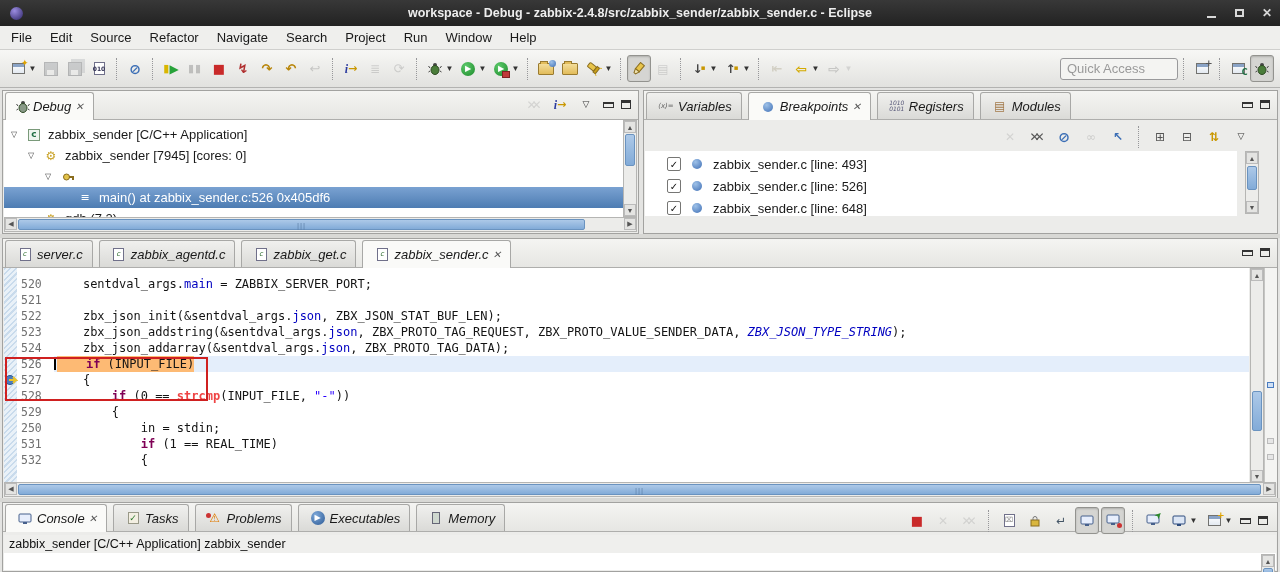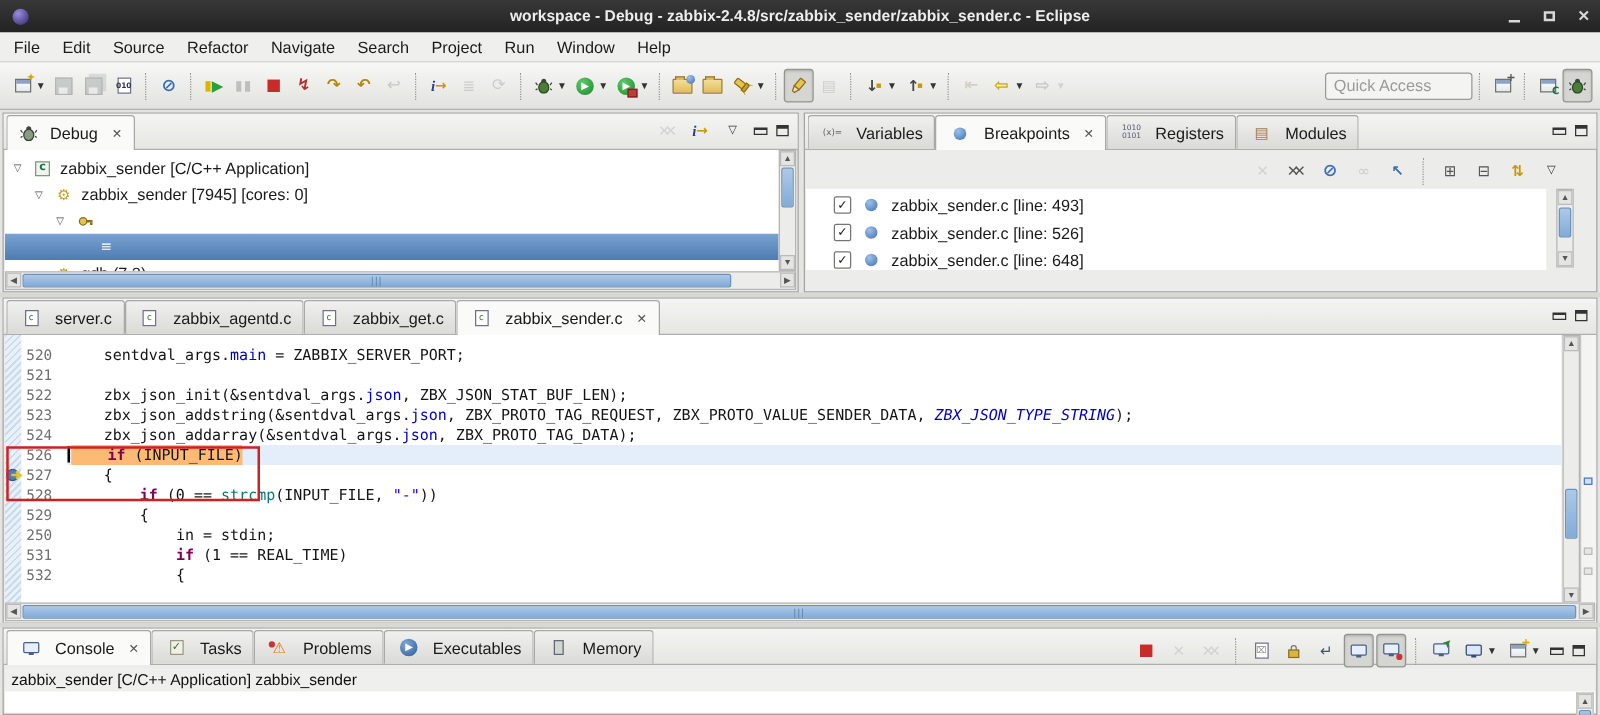--- a/index.html
+++ b/index.html
@@ -48,23 +48,23 @@
     display:inline-flex;align-items:center;justify-content:center;}
   .folder{width:14px;height:10px;background:linear-gradient(#f3dd9a,#e2bc5a);
     border:1px solid #9a7b2f;border-radius:1px;position:relative;display:inline-block;}
   .folder i{position:absolute;top:-3px;left:1px;width:6px;height:2px;background:#e2bc5a;border:1px solid #9a7b2f;border-bottom:none;}
   .cb{width:12px;height:12px;background:#fff;border:1px solid #767674;border-radius:2px;
     display:inline-flex;align-items:center;justify-content:center;font-size:10px;color:#111;}
   
   .panel{position:absolute;background:#ececea;border:1px solid #a2a2a0;box-sizing:border-box;}
   .view-tabs{height:28px;display:flex;align-items:flex-end;background:linear-gradient(#f4f4f2,#e6e6e3);
     border-bottom:1px solid #aeaeac;padding-left:2px;position:relative;}
-  .vtab{display:inline-flex;align-items:center;gap:9px;height:26px;padding:0 9px;
+  .vtab{display:inline-flex;align-items:center;gap:2px;height:26px;padding:0 9px;
     border:1px solid #a8a8a6;border-bottom:none;border-radius:3px 3px 0 0;
-    background:linear-gradient(#f0f0ee,#dadad7);margin-right:0;white-space:nowrap;}
+    background:linear-gradient(#f0f0ee,#dadad7);margin-right:6px;white-space:nowrap;font-style:italic;}
   .vtab.active{background:#fafaf8;height:27px;margin-bottom:-1px;z-index:2;}
   .vtab .x{font-size:10px;color:#555;margin-left:2px;}
   .view-toolbar{position:absolute;right:4px;top:0;height:27px;display:flex;align-items:center;gap:2px;}
   .minmax{width:16px;height:16px;display:inline-flex;align-items:center;justify-content:center;}
   .mm-min{width:9px;height:3px;border:1px solid #333;border-top-width:2px;display:inline-block;}
   .mm-max{width:10px;height:9px;border:1px solid #333;border-top:3px solid #333;display:inline-block;box-sizing:border-box;}
   
   #debug-body{position:absolute;left:1px;right:15px;top:29px;height:97px;background:#fff;overflow:hidden;}
   .trow{display:flex;align-items:center;height:21px;white-space:nowrap;gap:4px;}
   .trow.sel{background:linear-gradient(#7aa2d2,#4d7cb2);color:#fff;}
@@ -93,21 +93,21 @@
   .cl{display:flex;height:16px;align-items:center;}
   .lnum{flex:none;width:50px;box-sizing:border-box;padding-left:17px;color:#6f6f6f;
     font:11.5px "DejaVu Sans Mono",monospace;}
   .lbody{flex:1;height:16px;display:flex;align-items:center;}
   .cl.current .lbody{background:#e4eefb;}
   .ltext{white-space:pre;tab-size:4;font:12px/16px "DejaVu Sans Mono",monospace;color:#141414;}
   .ltext .k{color:#7f0055;font-weight:bold;}
   .ltext .f{color:#0000c0;}
   .ltext .e{color:#0000c0;font-style:italic;}
   .ltext .s{color:#2a00ff;}
-  .ltext .fn{color:#0f766e;font-weight:normal;}
+  .ltext .fn{color:#ef4444;font-weight:bold;}
   .exec{background:#fdba74;display:inline-block;}
   .caret{display:inline-block;width:2px;height:13px;background:#000;margin-right:1px;vertical-align:-2px;}
   #bp-marker{position:absolute;left:0;top:105px;width:14px;height:14px;}
   #red-box{position:absolute;left:1px;top:89px;width:203px;height:44px;border:2px solid #cf2020;box-sizing:border-box;pointer-events:none;}
   #overview-ruler{position:absolute;right:0;top:29px;width:12px;height:215px;background:#f4f4f2;border-left:1px solid #c5c5c3;}
   .ov-mark{position:absolute;left:2px;width:7px;height:6px;box-sizing:border-box;}
   
   #console-view{position:absolute;left:2px;top:502px;width:1276px;height:70px;
     background:#ececea;border:1px solid #a2a2a0;box-sizing:border-box;}
   #console-line{position:absolute;left:1px;right:1px;top:32px;height:18px;background:#efefed;
@@ -444,20 +444,21 @@
               <rect x="7" y="5" width="5" height="2" fill="#8a6d1f"></rect>
               <rect x="10" y="7" width="2" height="2" fill="#8a6d1f"></rect>
             </svg>
           </span>
         </div>
         <div class="trow sel" style="padding-left: 55px;">
           <span class="exp"></span>
           <span class="ic">
             <span style="font-size:11px">≡</span>
           </span>
+          <span class="tlabel">main() at zabbix_sender.c:526 0x405df6</span>
         </div>
         <div class="trow" style="padding-left: 21px;">
           <span class="exp"></span>
           <span class="ic">
             <span style="color:#c9a227;font-size:12px">⚙</span>
           </span>
           <span class="tlabel">gdb (7.2)</span>
         </div>
       </div>
 

